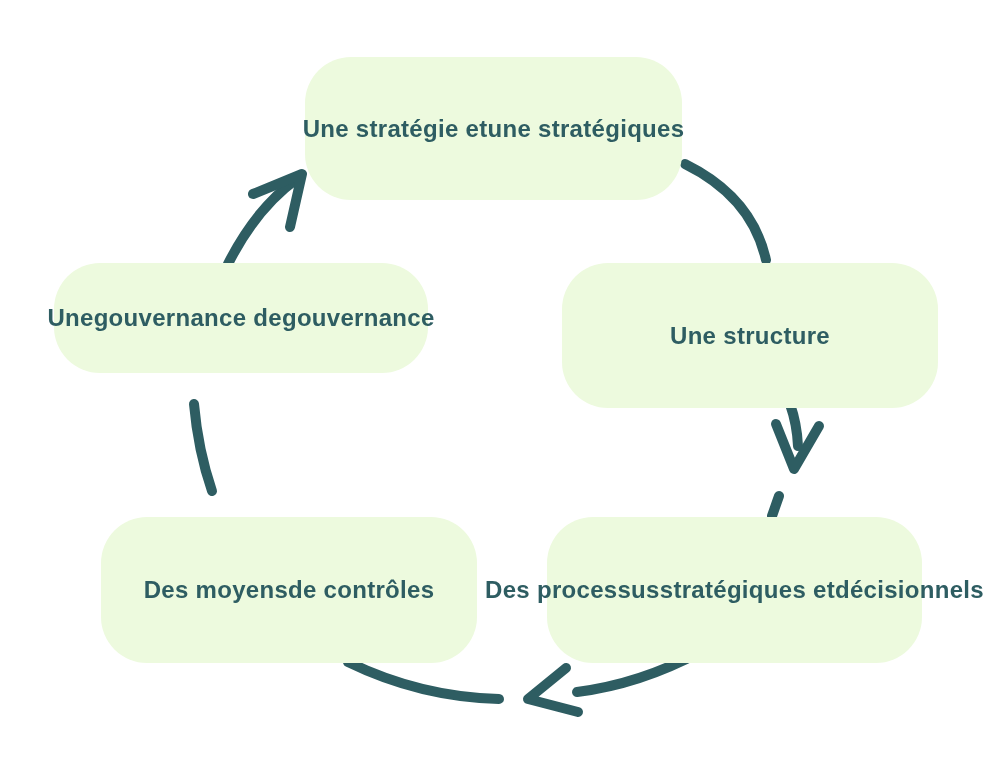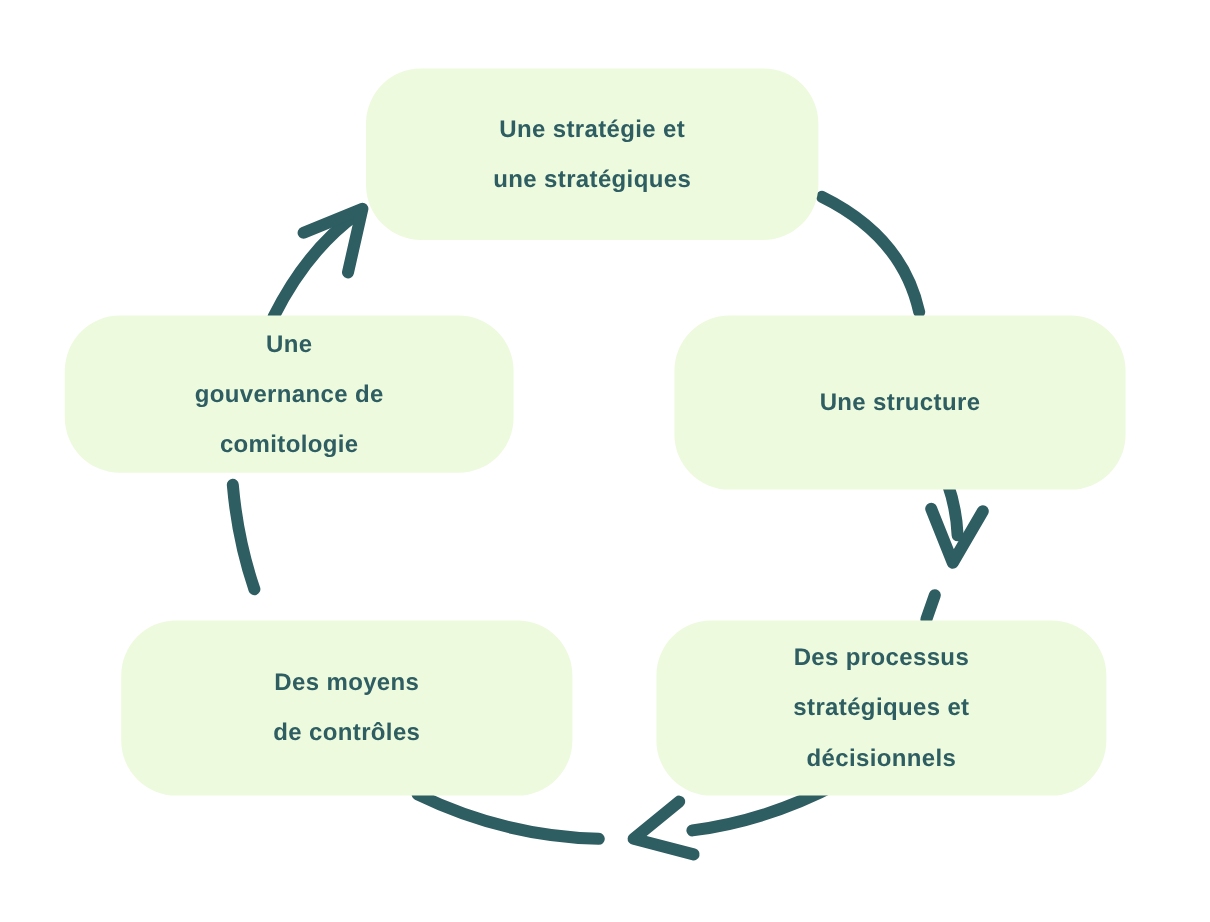--- a/index.html
+++ b/index.html
@@ -14,27 +14,27 @@
     height:768px;
     background:var(--bg);
     overflow:hidden;
     font-family:"Liberation Sans","DejaVu Sans",sans-serif;
   }
   .node{
     position:absolute;
     background:var(--node-fill);
     border-radius:46px;
     display:flex;
-    flex-direction:column;
+    flex-direction:row;
     align-items:center;
     justify-content:center;
     text-align:center;
     color:var(--accent);
     font-weight:700;
-    font-size:20px;
+    font-size:24px;
     line-height:42px;
     letter-spacing:.3px;
     z-index:2;
   }
   .node span{display:block;white-space:nowrap;}
   .arrows{
     position:absolute;
     left:0;top:0;
     width:1008px;height:768px;
     color:var(--accent);
@@ -84,19 +84,19 @@
     <span>Des moyens</span>
     <span>de contrôles</span>
   </div>
 
   <div class="node" style="left:547px;top:517px;width:375px;height:146px;">
     <span>Des processus</span>
     <span>stratégiques et</span>
     <span>décisionnels</span>
   </div>
 
-  <div class="node" style="left:54px;top:263px;width:374px;height:131px;">
+  <div class="node" style="left:54px;top:263px;width:374px;height:110px;">
     <span>Une</span>
     <span>gouvernance de</span>
-    <span>comitologie</span>
+    <span>gouvernance</span>
   </div>
 
 </div>
 
 </body></html>

